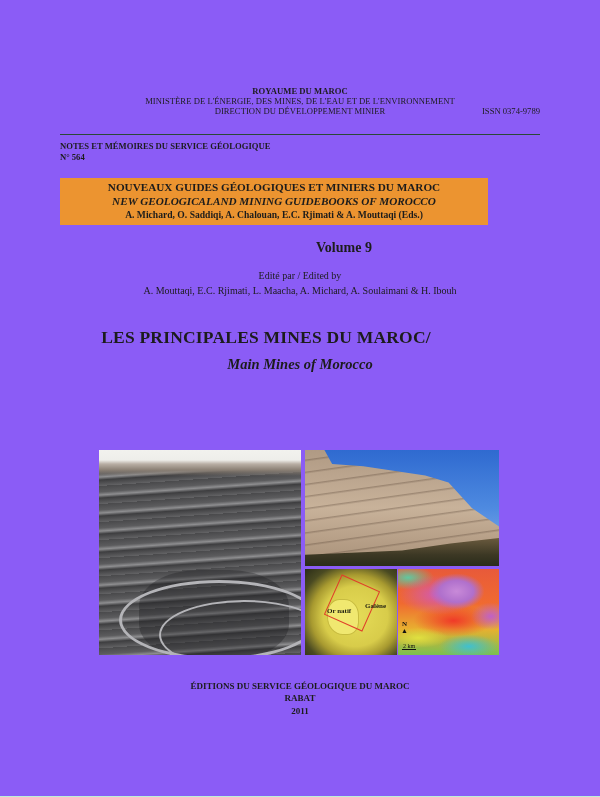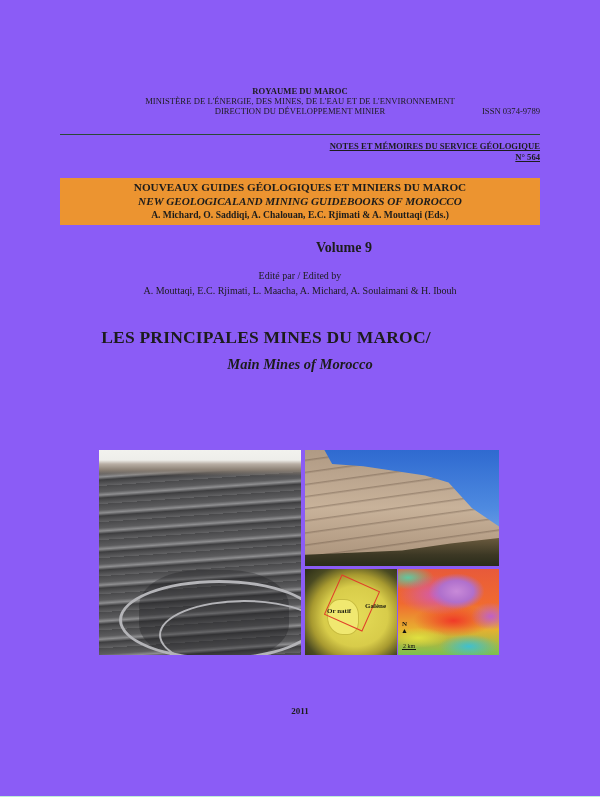--- a/index.html
+++ b/index.html
@@ -16,23 +16,23 @@
   .abs { position: absolute; }
 
   .header-block { left: 60px; top: 86px; width: 480px; }
   .hdr-line { font-size: 8.6px; line-height: 10px; text-align: center; letter-spacing: 0.05px; }
   .hdr-line.bold { font-weight: bold; }
   .issn { position: absolute; right: 0; top: 20px; font-size: 8.6px; line-height: 10px; }
 
   .rule { left: 60px; top: 134px; width: 480px; height: 1px; background: #2a4a35; }
 
   .series-block { left: 60px; top: 141px; width: 480px; }
-  .series-line { font-size: 8.6px; line-height: 11px; font-weight: bold; text-align: right; text-decoration: underline; }
+  .series-line { font-size: 8.6px; line-height: 11px; font-weight: bold; text-align: left; }
 
-  .banner { left: 60px; top: 178px; width: 480px; height: 47px; background: #ec9430; padding-top: 3px; }
+  .banner { left: 60px; top: 178px; width: 428px; height: 47px; background: #ec9430; padding-top: 3px; }
   .banner-line { font-size: 11.2px; line-height: 13.5px; text-align: center; font-weight: bold; }
   .banner-line.italic { font-style: italic; }
   .banner-line.small { font-size: 9.6px; }
 
   .volume { left: 0; top: 240px; width: 600px; font-size: 14px; font-weight: bold; text-align: center; margin-left: 44px; }
   .edited-by { left: 0; top: 270px; width: 600px; font-size: 10px; text-align: center; }
   .editors { left: 0; top: 285px; width: 600px; font-size: 10px; text-align: center; }
 
   .title { left: 0; top: 327px; width: 532px; font-size: 17.5px; font-weight: bold; text-align: center; letter-spacing: 0.2px; }
   .subtitle { left: 0; top: 356px; width: 600px; font-size: 14.5px; font-style: italic; font-weight: bold; text-align: center; }
@@ -138,16 +138,20 @@
     <div class="micro-box"></div>
     <div class="micro-label" style="left:22px;top:38px;">Or natif</div>
     <div class="micro-label" style="left:60px;top:33px;">Galène</div>
   </div>
 
   <div class="photo photo-map">
     <div class="map-north"><span>N</span><br>▲</div>
     <div class="map-scale">2 km</div>
   </div>
 
+  <div class="abs publisher">
+    <div>ÉDITIONS DU SERVICE GÉOLOGIQUE DU MAROC</div>
+    <div>RABAT</div>
+  </div>
   <div class="abs year">2011</div>
 
 </div>
 <div class="bottom-strip"></div>
 
 </body></html>

